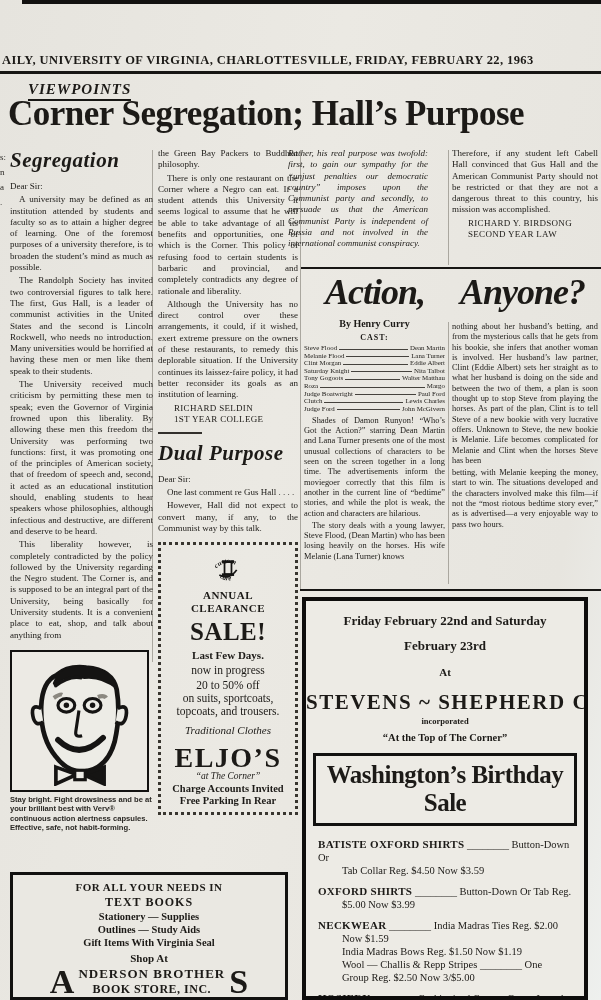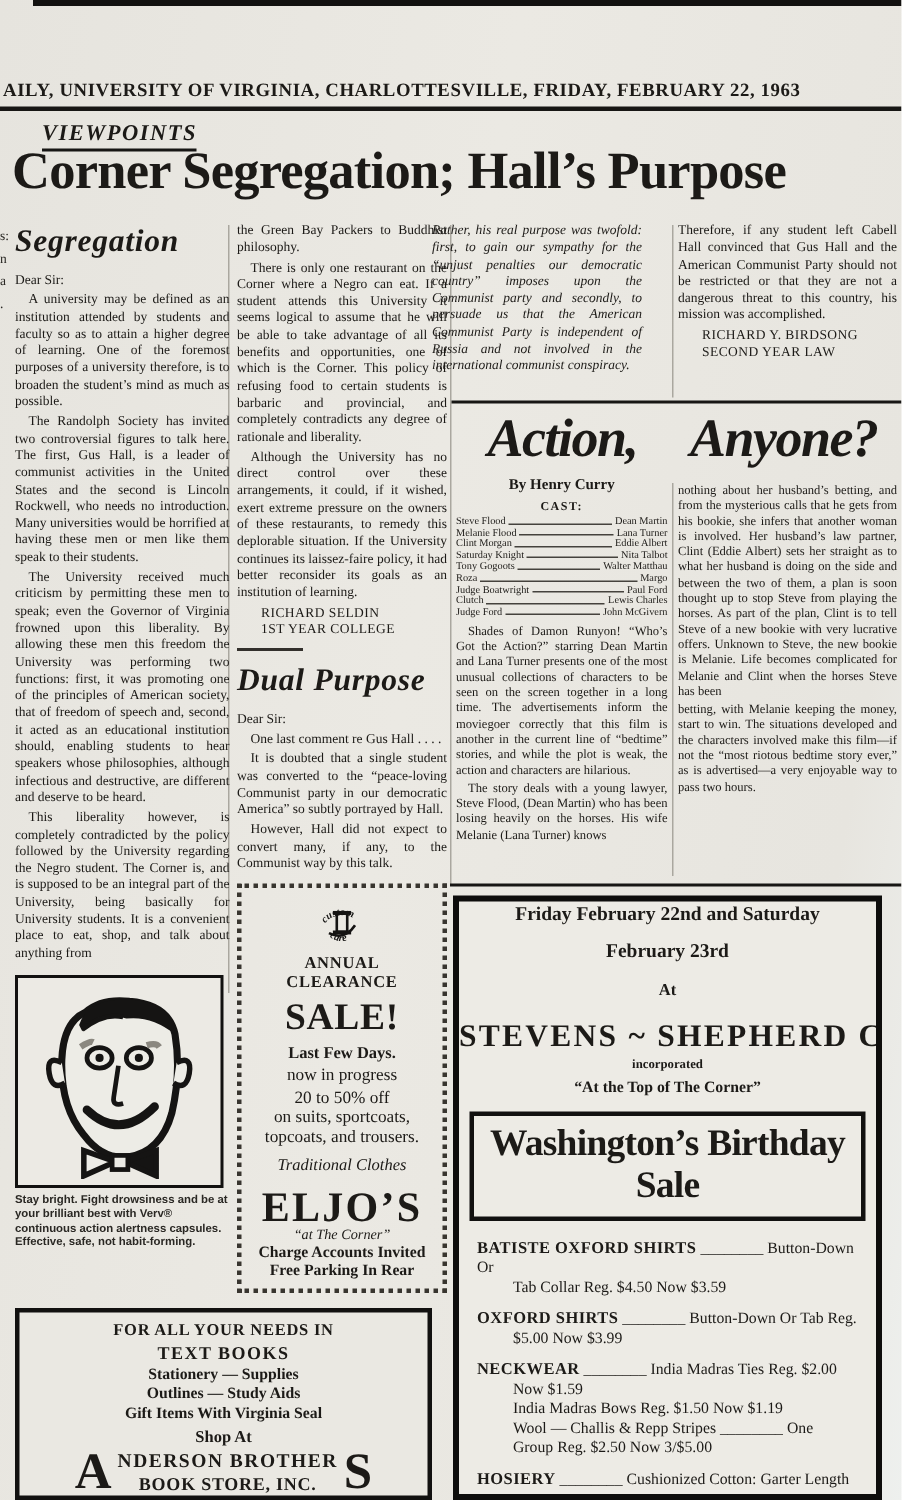--- a/index.html
+++ b/index.html
@@ -70,21 +70,21 @@
   .and-shop { font-size:11px; font-weight:bold; margin-top:3px; }
   .and-name-row { display:flex; justify-content:center; align-items:center; margin-top:2px; gap:4px; }
   .and-big { font-size:34px; line-height:30px; font-weight:bold; }
   .and-mid { text-align:center; }
   .and-mid-top { font-size:13px; font-weight:bold; letter-spacing:1px; }
   .and-mid-bot { font-size:12px; font-weight:bold; letter-spacing:.5px; }
 
   
   .hrule-stevens { position:absolute; left:300px; top:589px; width:301px; height:2px; background:#171614; }
   .ad-stevens { position:absolute; left:302px; top:597px; width:286px; height:403px; border:4px solid #0e0d0c; overflow:hidden; background:#edebe5; text-align:center; }
-  .st-date1 { font-size:13px; font-weight:bold; }
+  .st-date1 { margin-top:12px; font-size:13px; font-weight:bold; }
   .st-date2 { margin-top:9px; font-size:13px; font-weight:bold; }
   .st-at { margin-top:12px; font-size:11px; font-weight:bold; }
   .st-name { margin-top:12px; font-size:21px; font-weight:bold; letter-spacing:1.5px; white-space:nowrap; }
   .st-inc { font-size:8.5px; font-weight:bold; margin-top:1px; }
   .st-tag { font-size:10.5px; font-weight:bold; margin-top:6px; }
   .st-salebox { margin:10px 7px 0; border:3px solid #121110; padding:5px 2px 6px; font-size:25px; font-weight:bold; letter-spacing:-.5px; }
   .st-items { margin:12px 6px 0 12px; text-align:left; }
   .st-item { margin-bottom:8px; font-size:10.5px; line-height:13px; }
   .st-item b { font-size:11px; letter-spacing:.3px; }
   .st-cont { padding-left:24px; }
@@ -147,21 +147,20 @@
     <p>There is only one restaurant on the Corner where a Negro can eat. If a student attends this University it seems logical to assume that he will be able to take advantage of all its benefits and opportunities, one of which is the Corner. This policy of refusing food to certain students is barbaric and provincial, and completely contradicts any degree of rationale and liberality.</p>
     <p>Although the University has no direct control over these arrangements, it could, if it wished, exert extreme pressure on the owners of these restaurants, to remedy this deplorable situation. If the University continues its laissez-faire policy, it had better reconsider its goals as an institution of learning.</p>
     <div class="sig">
       <div>RICHARD SELDIN</div>
       <div>1ST YEAR COLLEGE</div>
     </div>
     <div class="mini-rule"></div>
     <h2 class="letter-title">Dual Purpose</h2>
     <div class="salutation">Dear Sir:</div>
     <p>One last comment re Gus Hall . . . .</p>
-    <p>It is doubted that a single student was converted to the “peace-loving Communist party in our democratic America” so subtly portrayed by Hall.</p>
     <p>However, Hall did not expect to convert many, if any, to the Communist way by this talk.</p>
 
     <div class="ad-eljo">
       <svg class="eljo-emblem" width="42" height="40" viewBox="0 0 48 46">
         <defs>
           <path id="arcT" d="M9,26 A16,15 0 0 1 39,26"></path>
           <path id="arcB" d="M11,28 A14,13 0 0 0 37,28"></path>
         </defs>
         <text font-size="8" font-style="italic" font-weight="bold" fill="#151413" font-family="Liberation Serif, serif"><textPath href="#arcT" startOffset="4">custom</textPath></text>
         <text font-size="8" font-style="italic" font-weight="bold" fill="#151413" font-family="Liberation Serif, serif"><textPath href="#arcB" startOffset="6">care</textPath></text>

